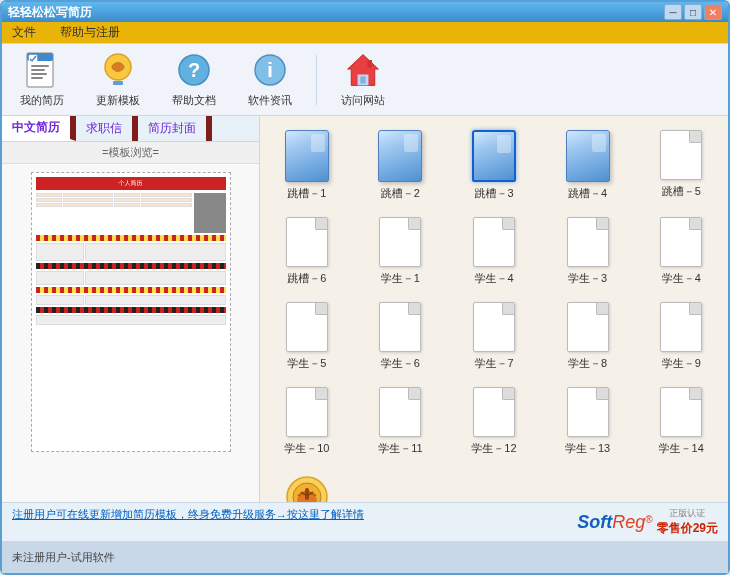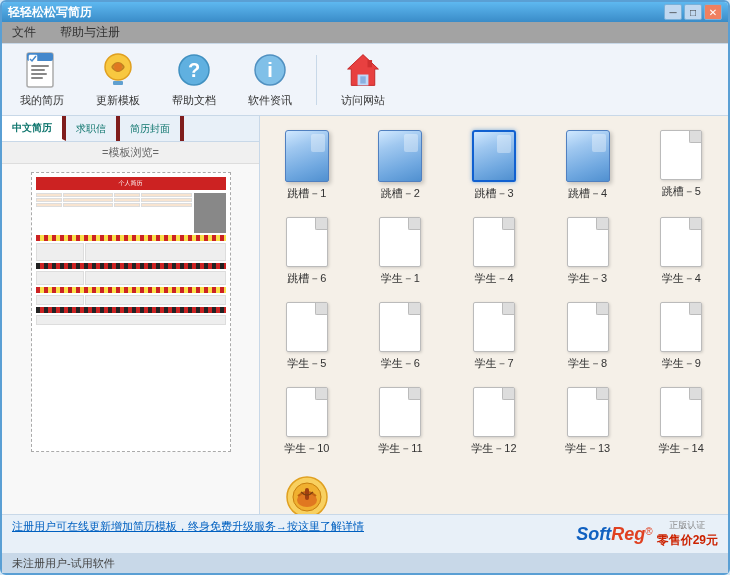--- a/index.html
+++ b/index.html
@@ -46,21 +46,21 @@
       border-radius: 2px;
       display: flex;
       align-items: center;
       justify-content: center;
       font-size: 10px;
       cursor: pointer;
       color: #333;
     }
     .title-btn.close { background: #f08060; color: white; }
     .menu-bar {
-      background: #a3a3a3;
+      background: #eab308;
       height: 22px;
       display: flex;
       align-items: center;
       padding: 0 6px;
       border-bottom: 1px solid #c8d8e8;
       gap: 16px;
     }
     .menu-item {
       font-size: 12px;
       color: #333;
@@ -114,26 +114,26 @@
       flex-direction: column;
     }
     .tabs-row {
       display: flex;
       background: #e8f0f8;
       border-bottom: 1px solid #c8d8e8;
       height: 26px;
     }
     .tab {
       padding: 4px 10px;
-      font-size: 10px;
+      font-size: 12px;
       cursor: pointer;
-      border-right: 4px solid #7f1d1d;
-      display: flex;
-      align-items: center;
-      color: #0f766e;
+      border-right: 6px solid #7f1d1d;
+      display: flex;
+      align-items: center;
+      color: #6d28d9;
     }
     .tab.active {
       background: #ffffff;
       border-bottom: 2px solid white;
       font-weight: bold;
     }
     .preview-label {
       text-align: center;
       font-size: 11px;
       color: #666;
@@ -196,21 +196,21 @@
     .bottom-text-2 {
       font-size: 11px;
       color: #555;
     }
     .bottom-status {
       background: #c8d8e8;
       height: 20px;
       display: flex;
       align-items: center;
       justify-content: space-between;
-      padding: 4px 10px;
+      padding: 16px 10px;
     }
     .status-text {
       font-size: 11px;
       color: #444;
     }
     .softreg-logo {
       display: flex;
       align-items: center;
       gap: 4px;
     }
@@ -522,21 +522,21 @@
 
   </div>
 
   <div class="bottom-bar">
     <div style="display:flex; justify-content:space-between; align-items:flex-start;">
       <div>
         <div class="bottom-text-2" style="cursor:pointer; color:#0060c0; text-decoration:underline;">注册用户可在线更新增加简历模板，终身免费升级服务→按这里了解详情</div>
       </div>
       <div class="softreg-logo">
         <div style="line-height:1;">
-          <span class="softreg-text" style="color:#1060c0; font-size:18px; font-style:italic; font-weight:bold;">Soft</span><span class="softreg-text" style="color:#e04020; font-size:18px; font-style:italic; font-weight:bold;">Reg</span><sup style="color:#e04020; font-size:10px;">®</sup>
+          <span class="softreg-text" style="color:#1060c0; font-size:18px; font-style:italic; font-weight:bold;">Soft</span><span class="softreg-text" style="color:#e04020; font-size:18px; font-style:italic; font-weight:normal;">Reg</span><sup style="color:#e04020; font-size:10px;">®</sup>
         </div>
         <div style="display:flex; flex-direction:column; align-items:center;">
           <span style="font-size:9px; color:#888;">正版认证</span>
           <span class="price-text">零售价29元</span>
         </div>
       </div>
     </div>
   </div>
 
   <div class="bottom-status">

